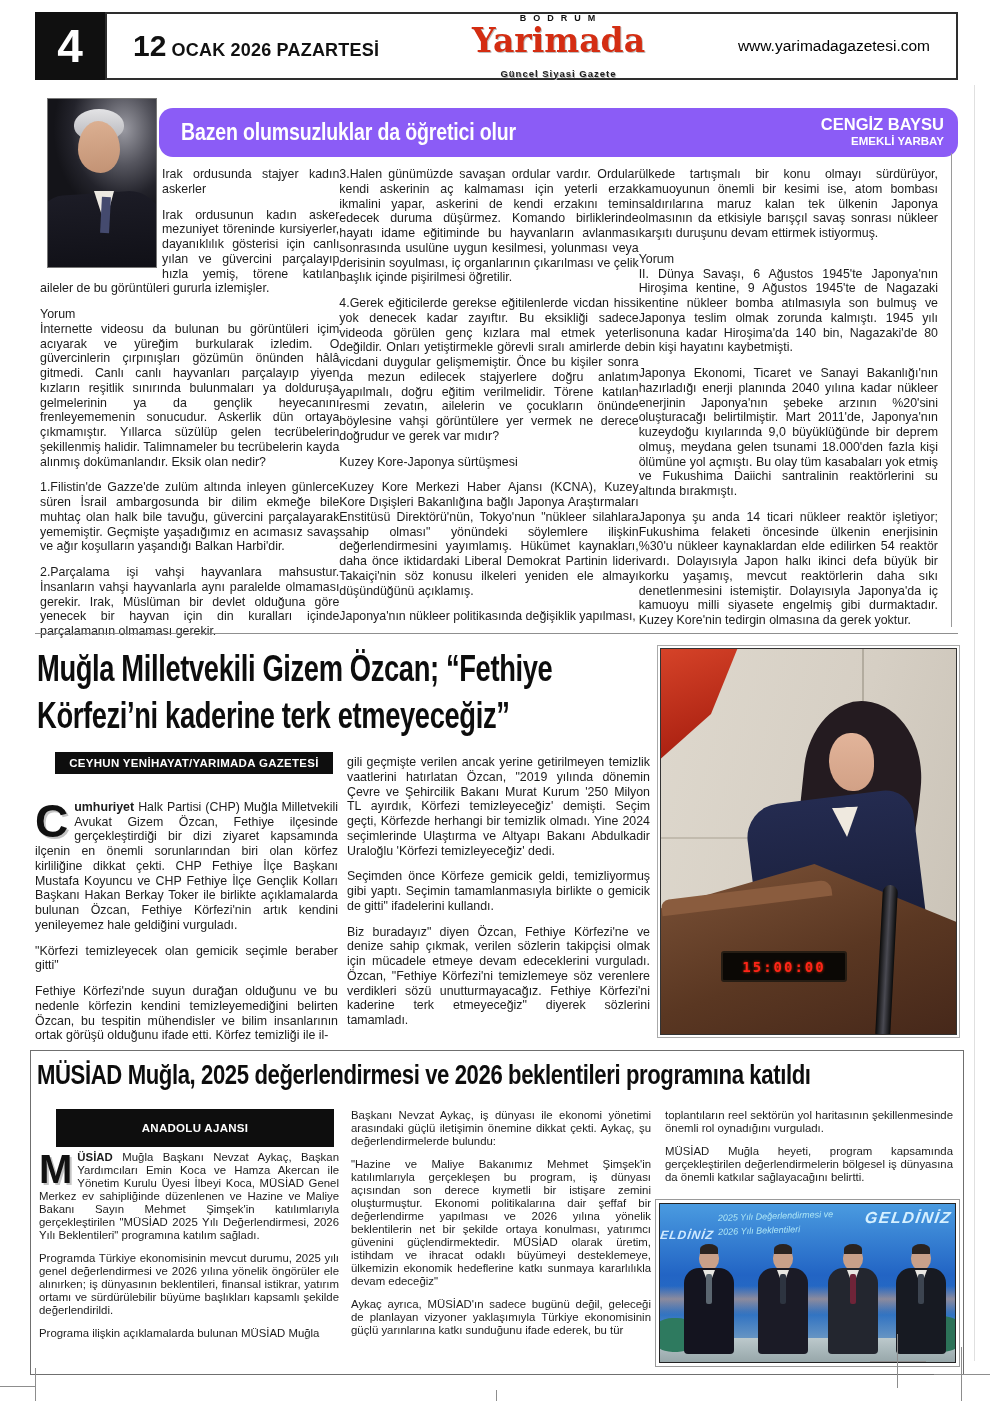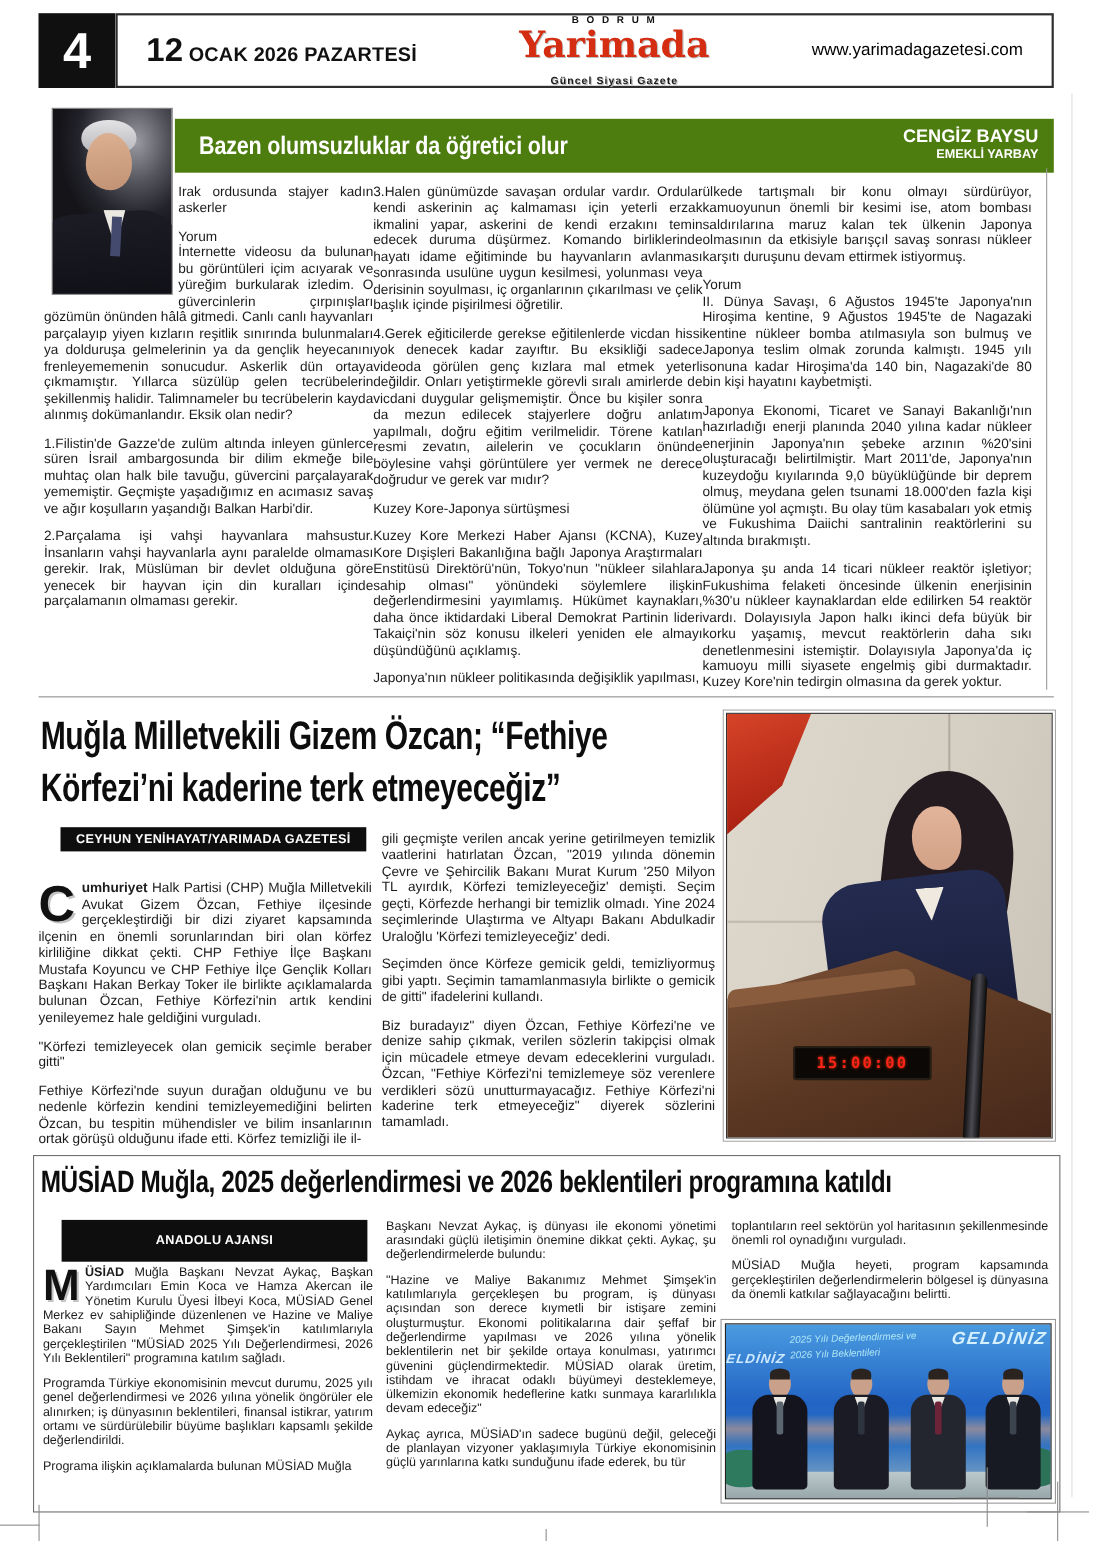--- a/index.html
+++ b/index.html
@@ -34,21 +34,21 @@
             overflow:hidden;background:radial-gradient(70px 90px at 70% 18%,#9a9aa2 0%,#55555e 40%,#23232b 75%,#141419 100%);}
   .p1-hair{position:absolute;left:26px;top:10px;width:50px;height:32px;border-radius:50% 50% 45% 45%;
            background:linear-gradient(#e3e3e5,#b5b5ba);}
   .p1-face{position:absolute;left:30px;top:22px;width:42px;height:52px;border-radius:48% 52% 46% 54%/55% 55% 45% 45%;
            background:linear-gradient(175deg,#dcb092,#c29274);}
   .p1-body{position:absolute;left:-8px;bottom:-18px;width:124px;height:92px;border-radius:26px 34px 0 0;
            background:linear-gradient(#1c1c26,#0e0e14);transform:rotate(-4deg);}
   .p1-shirt{position:absolute;left:46px;bottom:42px;width:20px;height:34px;background:#ece9e2;
             clip-path:polygon(0 0,100% 0,55% 100%);}
   .p1-tie{position:absolute;left:53px;bottom:34px;width:9px;height:36px;background:#444a6e;transform:rotate(3deg);}
-  .a1-bar{position:absolute;left:124px;top:13px;right:0;height:49px;background:#4d7c0f;color:#fff;}
+  .a1-bar{position:absolute;left:124px;top:13px;right:0;height:49px;background:#8b5cf6;color:#fff;border-radius:14px;}
   .a1-title{position:absolute;left:22px;top:11px;font-size:23px;font-weight:bold;white-space:nowrap;
             letter-spacing:-.2px;transform:scaleX(.85);transform-origin:0 0;}
   .a1-author{position:absolute;right:14px;top:7px;text-align:right;line-height:1.2;}
   .a1-author .n{font-size:16.5px;font-weight:bold;display:block;}
   .a1-author .t{font-size:11.5px;font-weight:bold;display:block;}
   .a1-cols{position:absolute;left:5px;top:72px;right:20px;display:flex;}
   .a1-cols .col{flex:1;}
   .wrapSpacer{float:left;width:122px;height:100px;}
 
   .rule1{position:absolute;left:35px;right:38px;top:633px;height:1px;background:#8f8f8f;}
@@ -166,20 +166,21 @@
     <div class="a1-title">Bazen olumsuzluklar da öğretici olur</div>
     <div class="a1-author">
       <span class="n">CENGİZ BAYSU</span>
       <span class="t">EMEKLİ YARBAY</span>
     </div>
   </div>
   <div class="a1-cols">
     <div class="col">
       <div class="wrapSpacer"></div>
     <p>Irak ordusunda stajyer kadın askerler</p>
+        <p>Irak ordusunun kadın asker mezuniyet töreninde kursiyerler, dayanıklılık gösterisi için canlı yılan ve güvercini parçalayıp hızla yemiş, törene katılan aileler de bu görüntüleri gururla izlemişler.</p>
         <p>Yorum
 İnternette videosu da bulunan bu görüntüleri içim acıyarak ve yüreğim burkularak izledim. O güvercinlerin çırpınışları gözümün önünden hâlâ gitmedi. Canlı canlı hayvanları parçalayıp yiyen kızların reşitlik sınırında bulunmaları ya dolduruşa gelmelerinin ya da gençlik heyecanını frenleyememenin sonucudur. Askerlik dün ortaya çıkmamıştır. Yıllarca süzülüp gelen tecrübelerin şekillenmiş halidir. Talimnameler bu tecrübelerin kayda alınmış dokümanlandır. Eksik olan nedir?</p>
         <p>1.Filistin'de Gazze'de zulüm altında inleyen günlerce süren İsrail ambargosunda bir dilim ekmeğe bile muhtaç olan halk bile tavuğu, güvercini parçalayarak yememiştir. Geçmişte yaşadığımız en acımasız savaş ve ağır koşulların yaşandığı Balkan Harbi'dir.</p>
         <p>2.Parçalama işi vahşi hayvanlara mahsustur. İnsanların vahşi hayvanlarla aynı paralelde olmaması gerekir. Irak, Müslüman bir devlet olduğuna göre yenecek bir hayvan için din kuralları içinde parçalamanın olmaması gerekir.</p>
       </div>
     <div class="col">
         <p>3.Halen günümüzde savaşan ordular vardır. Ordular kendi askerinin aç kalmaması için yeterli erzak ikmalini yapar, askerini de kendi erzakını temin edecek duruma düşürmez. Komando birliklerinde hayatı idame eğitiminde bu hayvanların avlanması sonrasında usulüne uygun kesilmesi, yolunması veya derisinin soyulması, iç organlarının çıkarılması ve çelik başlık içinde pişirilmesi öğretilir.</p>
         <p>4.Gerek eğiticilerde gerekse eğitilenlerde vicdan hissi yok denecek kadar zayıftır. Bu eksikliği sadece videoda görülen genç kızlara mal etmek yeterli değildir. Onları yetiştirmekle görevli sıralı amirlerde de vicdani duygular gelişmemiştir. Önce bu kişiler sonra da mezun edilecek stajyerlere doğru anlatım yapılmalı, doğru eğitim verilmelidir. Törene katılan resmi zevatın, ailelerin ve çocukların önünde böylesine vahşi görüntülere yer vermek ne derece doğrudur ve gerek var mıdır?</p>
         <p>Kuzey Kore-Japonya sürtüşmesi</p>
         <p>Kuzey Kore Merkezi Haber Ajansı (KCNA), Kuzey Kore Dışişleri Bakanlığına bağlı Japonya Araştırmaları Enstitüsü Direktörü'nün, Tokyo'nun "nükleer silahlara sahip olması" yönündeki söylemlere ilişkin değerlendirmesini yayımlamış. Hükümet kaynakları, daha önce iktidardaki Liberal Demokrat Partinin lideri Takaiçi'nin söz konusu ilkeleri yeniden ele almayı düşündüğünü açıklamış.</p>

